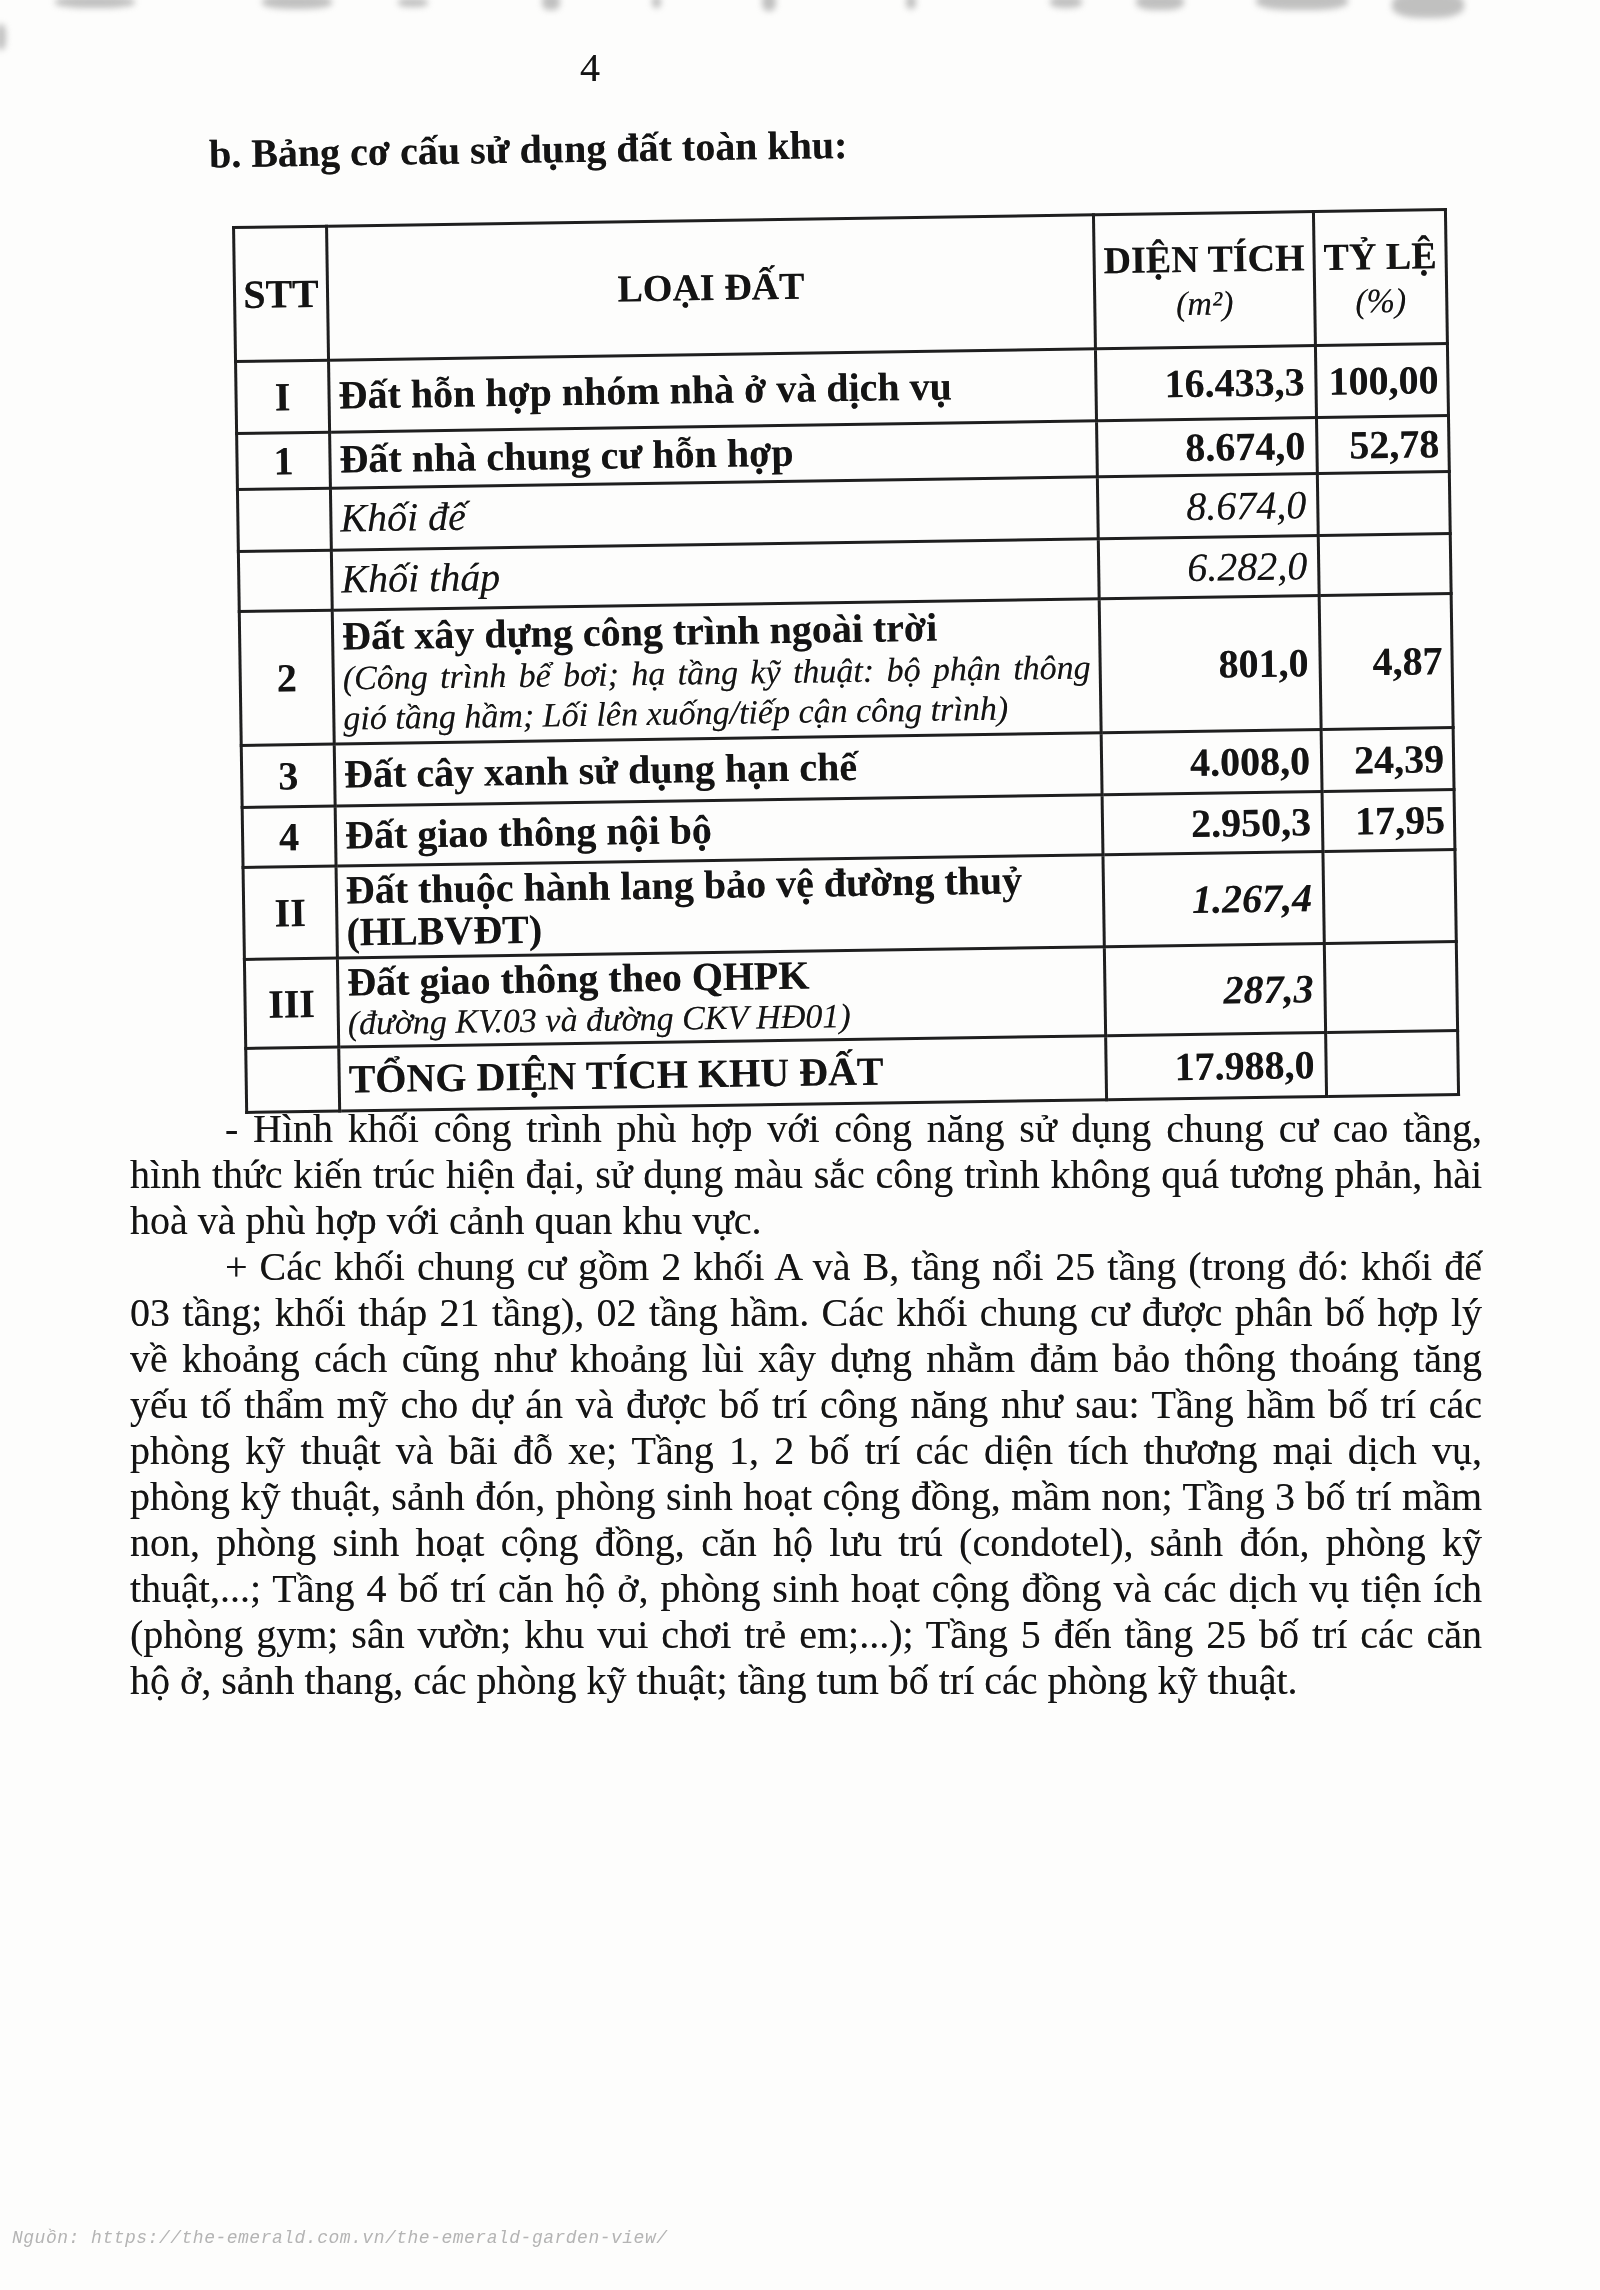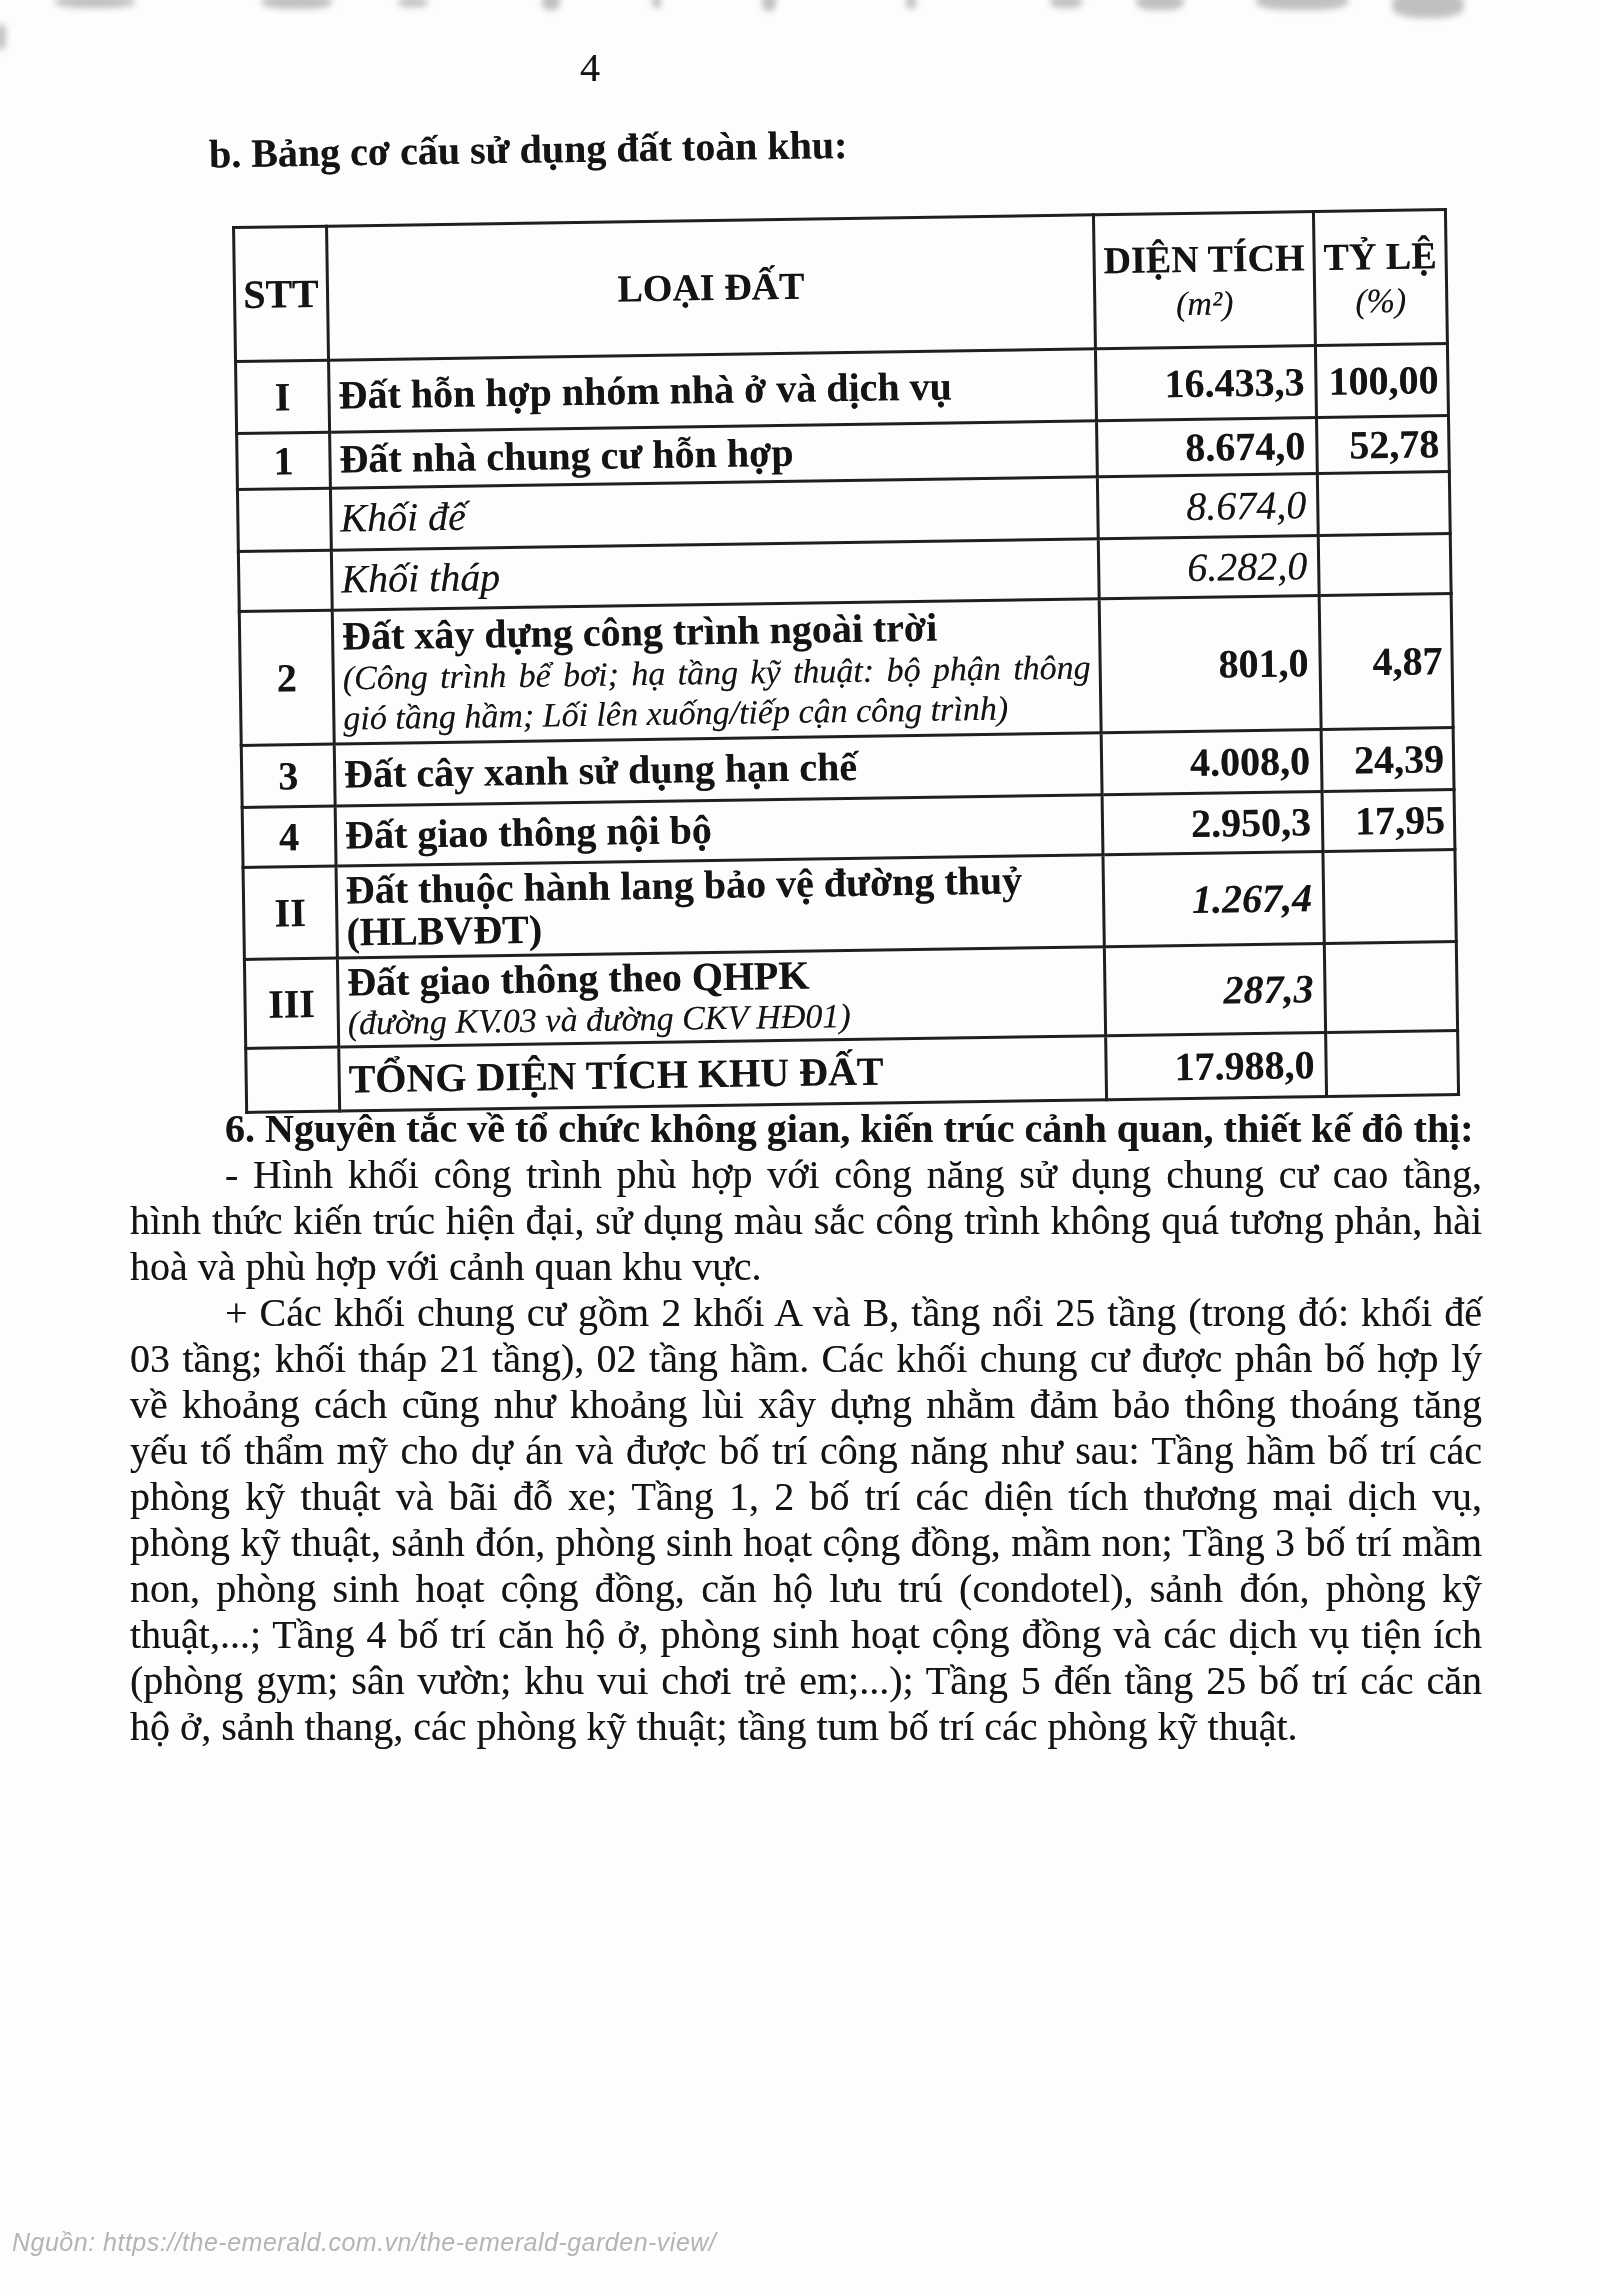--- a/index.html
+++ b/index.html
@@ -55,22 +55,22 @@
   
   .section6{
     position:absolute;left:130px;top:1106px;width:1352px;
     font-size:40px;line-height:46px;text-align:justify;
   }
   .section6 p{margin:0;text-indent:95px;}
   .s6-heading{font-weight:bold;}
 
   .footer-watermark{
     position:absolute;left:12px;top:2228px;
-    font-family:Liberation Sans, sans-serif;font-style:italic;
-    font-size:25px;color:#b4b4b4;letter-spacing:.5px;text-shadow:none;
+    font-family:Liberation Mono, monospace;font-style:italic;
+    font-size:18px;color:#b4b4b4;letter-spacing:.5px;text-shadow:none;
   }
 </style>
 </head>
 <body>
 
 <div class="page">
 
   <div class="artifacts">
       <i class="a1"></i>
       <i class="a2"></i>
@@ -194,20 +194,19 @@
               <div class="nm">TỔNG DIỆN TÍCH KHU ĐẤT</div>
             </td>
           <td class="c-area">17.988,0</td>
           <td class="c-ratio"></td>
         </tr>
       </tbody>
     </table>
   </div>
 
   <div class="section6">
-    <p class="s6-heading">6. Nguyên tắc về tổ chức không gian, kiến trúc cảnh quan, thiết kế đô thị:</p>
     <p>- Hình khối công trình phù hợp với công năng sử dụng chung cư cao tầng, hình thức kiến trúc hiện đại, sử dụng màu sắc công trình không quá tương phản, hài hoà và phù hợp với cảnh quan khu vực.</p>
     <p>+ Các khối chung cư gồm 2 khối A và B, tầng nổi 25 tầng (trong đó: khối đế 03 tầng; khối tháp 21 tầng), 02 tầng hầm. Các khối chung cư được phân bố hợp lý về khoảng cách cũng như khoảng lùi xây dựng nhằm đảm bảo thông thoáng tăng yếu tố thẩm mỹ cho dự án và được bố trí công năng như sau: Tầng hầm bố trí các phòng kỹ thuật và bãi đỗ xe; Tầng 1, 2 bố trí các diện tích thương mại dịch vụ, phòng kỹ thuật, sảnh đón, phòng sinh hoạt cộng đồng, mầm non; Tầng 3 bố trí mầm non, phòng sinh hoạt cộng đồng, căn hộ lưu trú (condotel), sảnh đón, phòng kỹ thuật,...; Tầng 4 bố trí căn hộ ở, phòng sinh hoạt cộng đồng và các dịch vụ tiện ích (phòng gym; sân vườn; khu vui chơi trẻ em;...); Tầng 5 đến tầng 25 bố trí các căn hộ ở, sảnh thang, các phòng kỹ thuật; tầng tum bố trí các phòng kỹ thuật.</p>
   </div>
 
   <div class="footer-watermark">Nguồn: https://the-emerald.com.vn/the-emerald-garden-view/</div>
 
 </div>
 
 </body></html>

